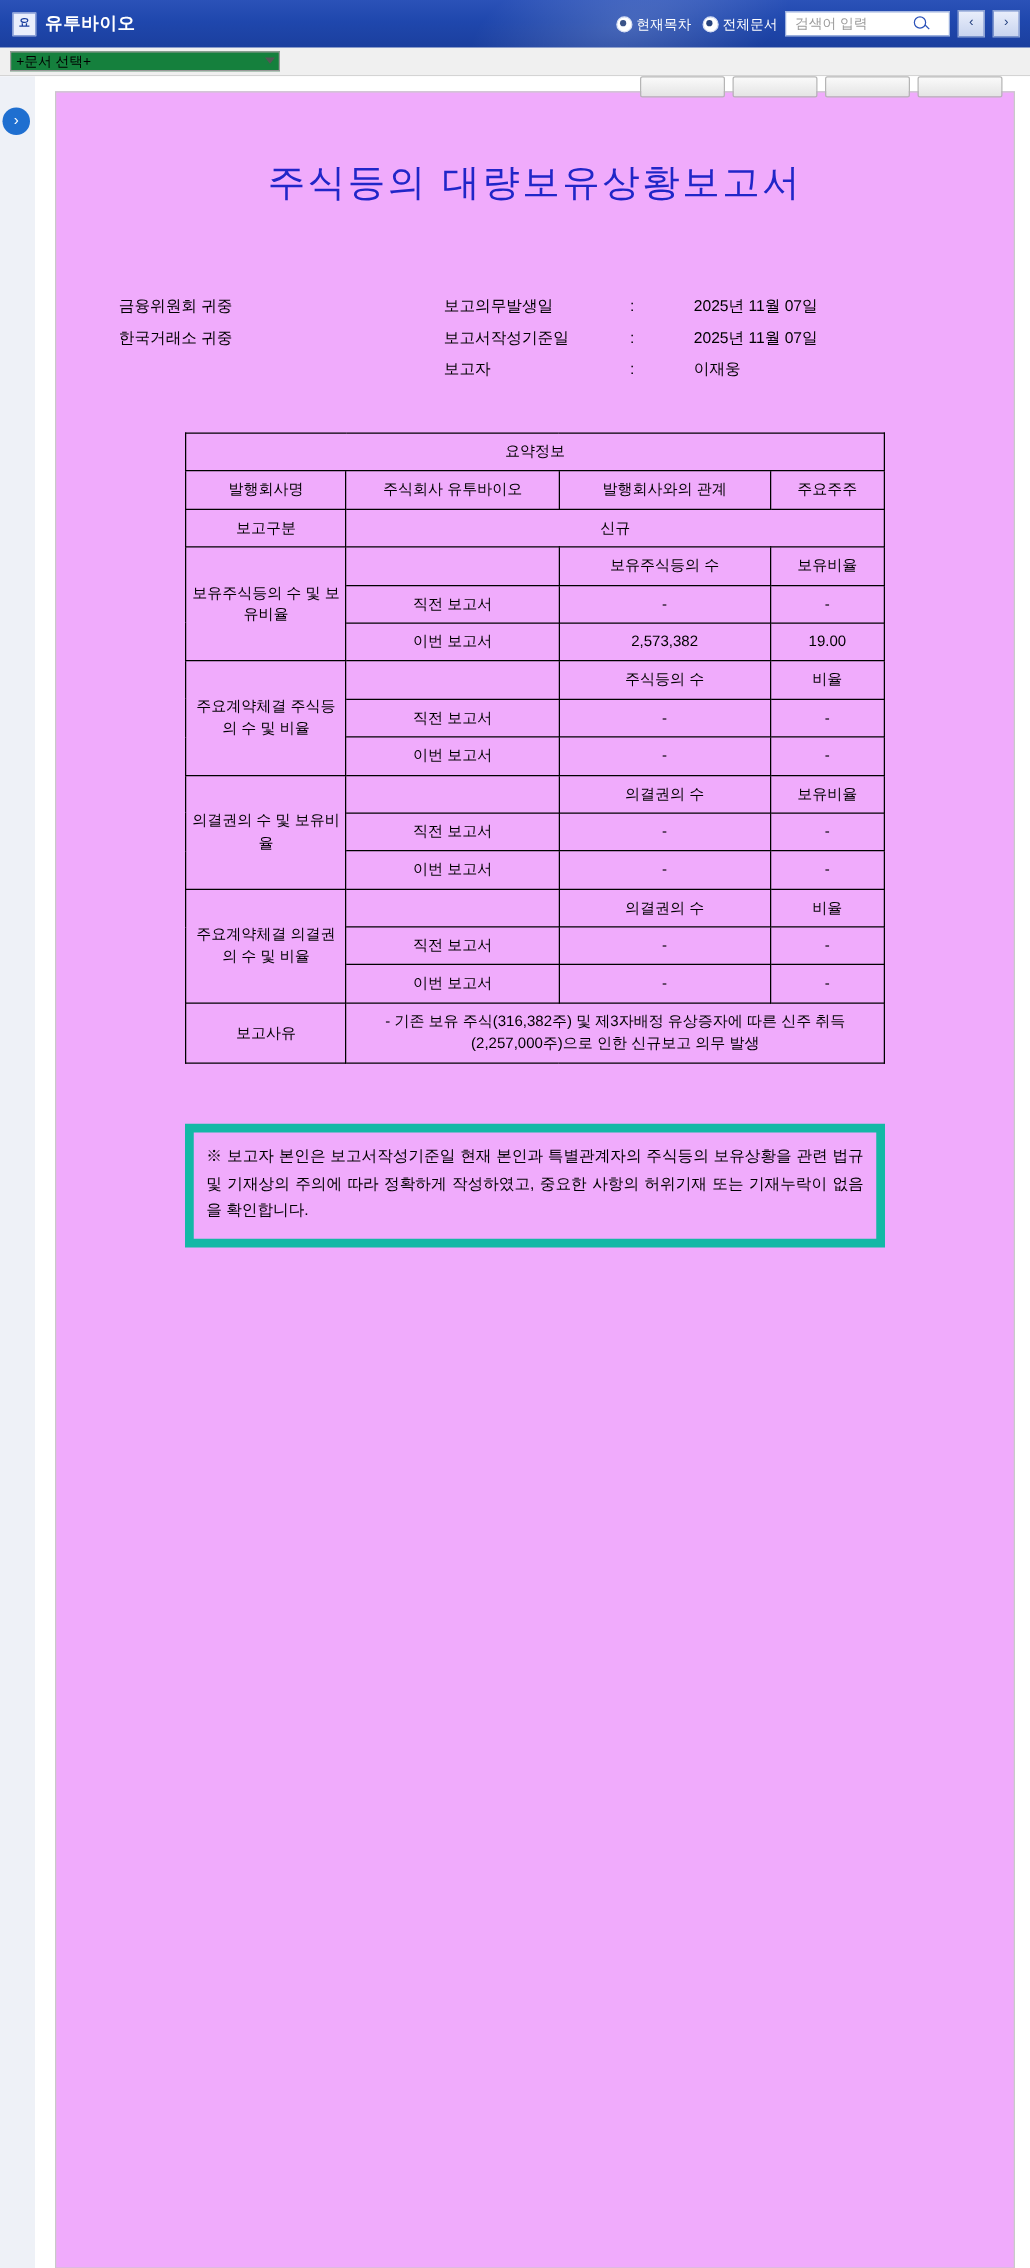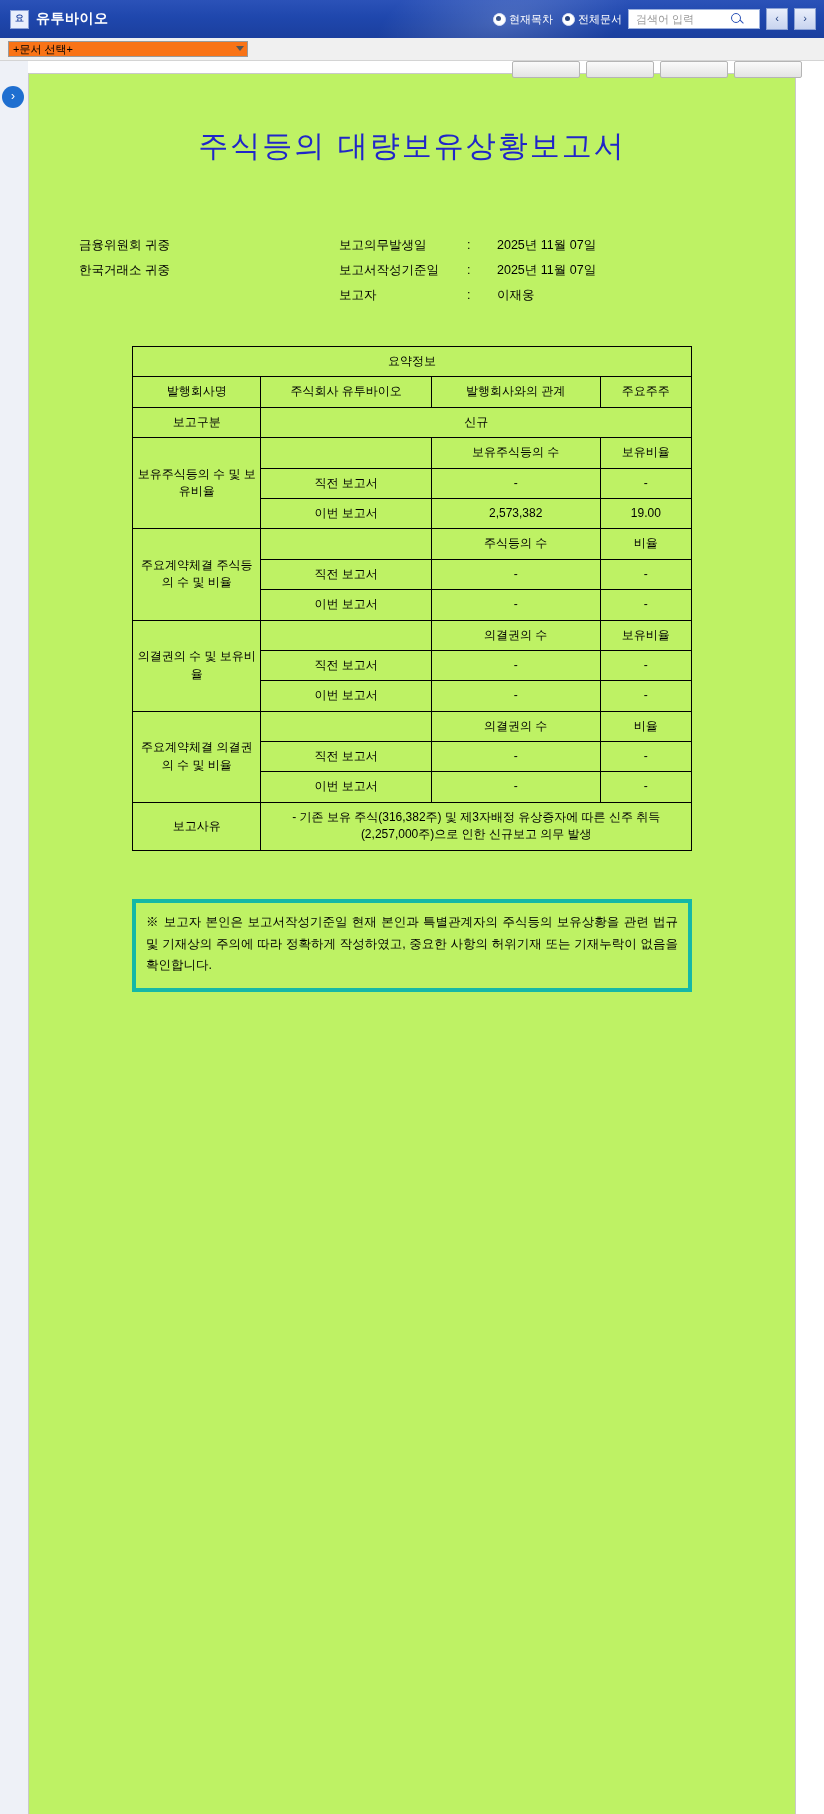--- a/index.html
+++ b/index.html
@@ -109,23 +109,23 @@
   
   .selectbar {
     height: 22px;
     background: #f0f0f0;
     border-bottom: 1px solid #d4d4d4;
     display: flex;
     align-items: center;
     padding-left: 8px;
   }
   .doc-select {
-    width: 240px; height: 16px;
+    width: 216px; height: 16px;
     border: 1px solid #9a9a9a;
-    background: #f97316;
+    background: #15803d;
     font-size: 11px;
     display:flex; align-items:center;
     box-sizing: border-box;
     padding-left: 4px;
     position: relative;
     color:#000;
   }
   .doc-select .arrow {
     position:absolute; right:3px; top:4px;
     width:0;height:0;border-left:4px solid transparent;border-right:4px solid transparent;
@@ -169,25 +169,25 @@
     font-size: 10px;
     color: #333;
     display: flex; align-items:center; justify-content:center;
     box-sizing: border-box;
     border-radius: 2px;
     overflow: hidden;
   }
 
   .page {
     position: absolute;
-    left: 28px;
+    left: 44px;
     top: 12px;
     width: 768px;
     min-height: 1742px;
-    background: #bef264;
+    background: #f0abfc;
     border: 1px solid #c9c9c9;
     box-sizing: border-box;
   }
   .page-inner { padding: 30px 48px 40px 48px; }
 
   .doc-title {
     text-align: center;
     font-family: "DejaVu Serif", serif;
     font-size: 30px;
     color: #2026c8;
@@ -205,21 +205,21 @@
   }
 
   .meta {
     margin-top: 66px;
     display: flex;
     font-size: 12.5px;
     line-height: 2.0;
   }
   .meta-left { width: 260px; padding-left: 2px; }
   .meta-right { flex: 1; }
-  .meta-row { display: flex; }
+  .meta-row { display: flex; gap: 21px; }
   .meta-label { width: 128px; }
   .meta-colon { width: 30px; }
   .meta-value { }
 
   
   table.summary {
     margin: 38px auto 0 auto;
     border-collapse: collapse;
     width: 560px;
     font-size: 12px;
@@ -232,21 +232,21 @@
     font-weight: normal;
     line-height: 1.45;
   }
   td.left-pad { text-align: left; padding-left: 8px; }
   .row-h { height: 26px; }
 
   
   .note {
     margin: 48px auto 16px auto;
     width: 560px;
-    border: 4px solid #14b8a6;
+    border: 7px solid #14b8a6;
     box-sizing: border-box;
     padding: 9px 10px 11px 10px;
     font-size: 12.5px;
     line-height: 1.75;
     text-align: justify;
   }
 </style>
 </head>
 <body>
 

